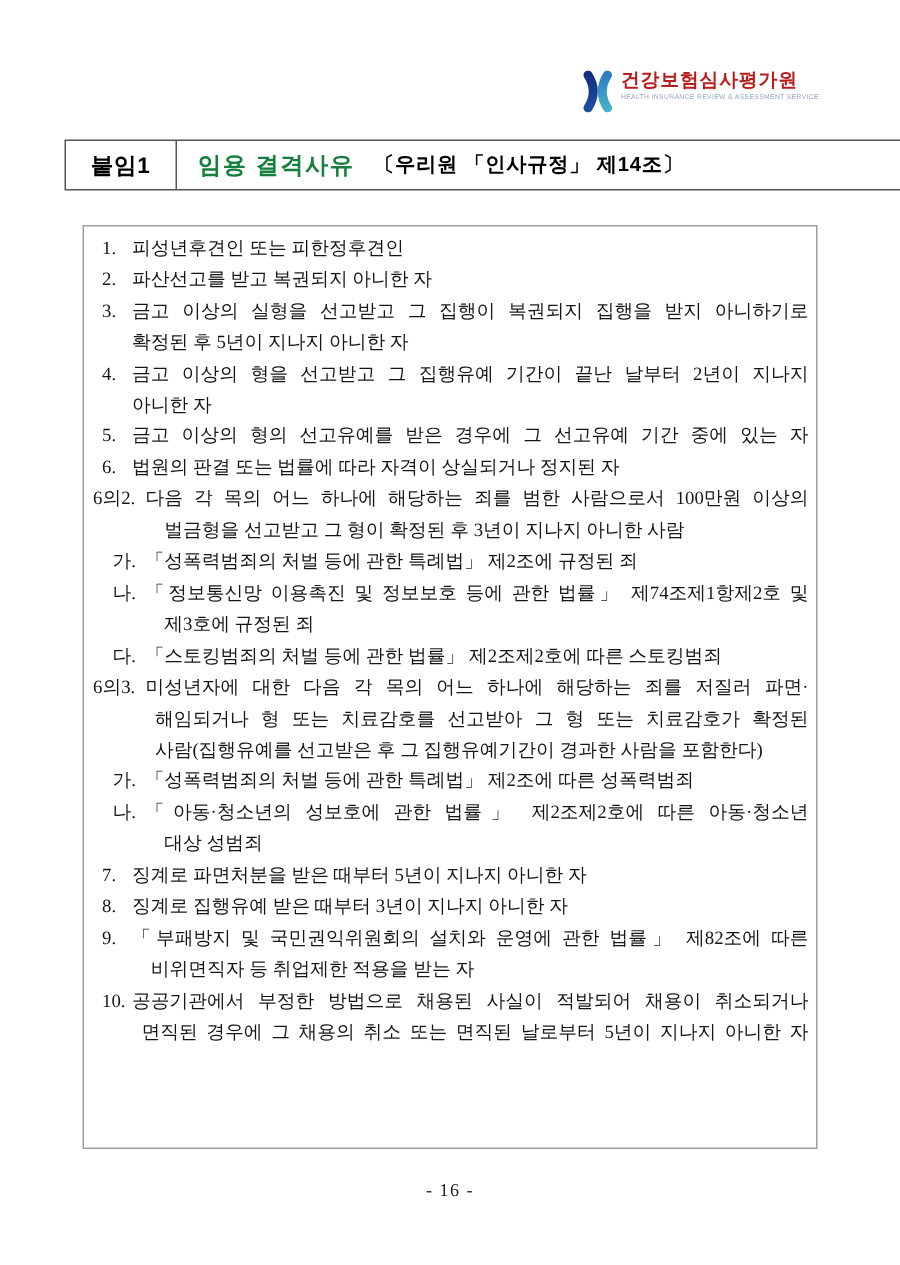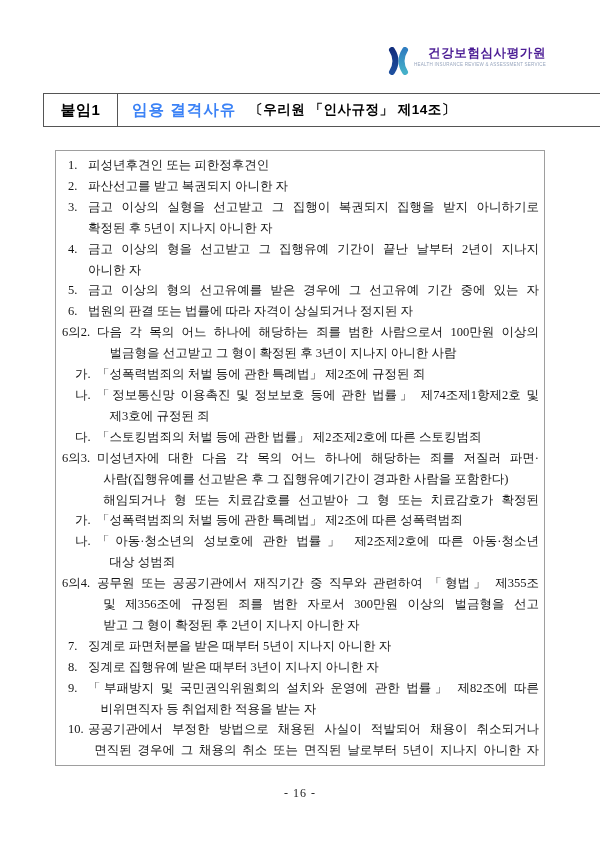--- a/index.html
+++ b/index.html
@@ -14,22 +14,22 @@
 
   
   .logo {
     position: absolute; top: 46px; right: 54px;
     display: flex; align-items: flex-start; gap: 5px;
   }
   .logo-mark { width: 21px; height: 28px; margin-top: 1px; }
   .logo-texts { display: flex; flex-direction: column; }
   .logo-kr {
     font-family: Liberation Sans, sans-serif;
-    font-size: 12.5px; font-weight: bold; color: #4c1d95;
-    letter-spacing: 0.6px; line-height: 14px; text-align: right;
+    font-size: 12.5px; font-weight: bold; color: #b91c1c;
+    letter-spacing: 0.6px; line-height: 14px;
   }
   .logo-en {
     font-family: "Liberation Sans", sans-serif;
     font-size: 4.5px; color: #97a5bd; letter-spacing: 0.25px;
     margin-top: 2px; white-space: nowrap;
   }
 
   
   .title-box {
     position: absolute; left: 43px; top: 93px;
@@ -44,21 +44,21 @@
     width: 73px; flex: 0 0 auto;
     border-right: 1.5px solid #555;
     display: flex; align-items: center; justify-content: center;
     font-size: 15px; font-weight: bold; color: #000;
     letter-spacing: 0.5px;
   }
   .title-main {
     flex: 1 1 auto; display: flex; align-items: center;
     padding-left: 14px;
   }
-  .title-text { font-size: 15.5px; font-weight: bold; color: #3b82f6; letter-spacing: 1px; }
+  .title-text { font-size: 15.5px; font-weight: bold; color: #15803d; letter-spacing: 1px; }
   .title-ref  { font-size: 13.5px; font-weight: bold; color: #000; margin-left: 13px; letter-spacing: 0.5px; text-align: center; }
 
   
   .content-box {
     position: absolute; left: 55px; top: 150px;
     width: 490px; height: 616px;
     border: 1px solid #9e9e9e;
     box-sizing: border-box;
     padding: 4px 5px 6px 6px;
     background: #fff;
@@ -179,45 +179,37 @@
       <div class="row row-sub">
         <span class="lbl">다.</span>
         <div class="txt">
           <div class="line">「스토킹범죄의 처벌 등에 관한 법률」 제2조제2호에 따른 스토킹범죄</div>
         </div>
       </div>
       <div class="row row-num2">
         <span class="lbl">6의3.</span>
         <div class="txt">
           <div class="line fill">미성년자에 대한 다음 각 목의 어느 하나에 해당하는 죄를 저질러 파면·</div>
+          <div class="line fill" style="padding-left: 0.5em;">해임되거나 형 또는 치료감호를 선고받아 그 형 또는 치료감호가 확정된</div>
           <div class="line" style="padding-left: 0.5em;">사람(집행유예를 선고받은 후 그 집행유예기간이 경과한 사람을 포함한다)</div>
-          <div class="line fill" style="padding-left: 0.5em;">해임되거나 형 또는 치료감호를 선고받아 그 형 또는 치료감호가 확정된</div>
         </div>
       </div>
       <div class="row row-sub">
         <span class="lbl">가.</span>
         <div class="txt">
           <div class="line">「성폭력범죄의 처벌 등에 관한 특례법」 제2조에 따른 성폭력범죄</div>
         </div>
       </div>
       <div class="row row-sub">
         <span class="lbl">나.</span>
         <div class="txt">
           <div class="line fill">「아동·청소년의 성보호에 관한 법률」 제2조제2호에 따른 아동·청소년</div>
           <div class="line" style="padding-left: 1em;">대상 성범죄</div>
         </div>
       </div>
-      <div class="row row-num2">
-        <span class="lbl">6의4.</span>
-        <div class="txt">
-          <div class="line fill">공무원 또는 공공기관에서 재직기간 중 직무와 관련하여 「형법」 제355조</div>
-          <div class="line fill" style="padding-left: 0.5em;">및 제356조에 규정된 죄를 범한 자로서 300만원 이상의 벌금형을 선고</div>
-          <div class="line" style="padding-left: 0.5em;">받고 그 형이 확정된 후 2년이 지나지 아니한 자</div>
-        </div>
-      </div>
       <div class="row row-num">
         <span class="lbl">7.</span>
         <div class="txt">
           <div class="line">징계로 파면처분을 받은 때부터 5년이 지나지 아니한 자</div>
         </div>
       </div>
       <div class="row row-num">
         <span class="lbl">8.</span>
         <div class="txt">
           <div class="line">징계로 집행유예 받은 때부터 3년이 지나지 아니한 자</div>

